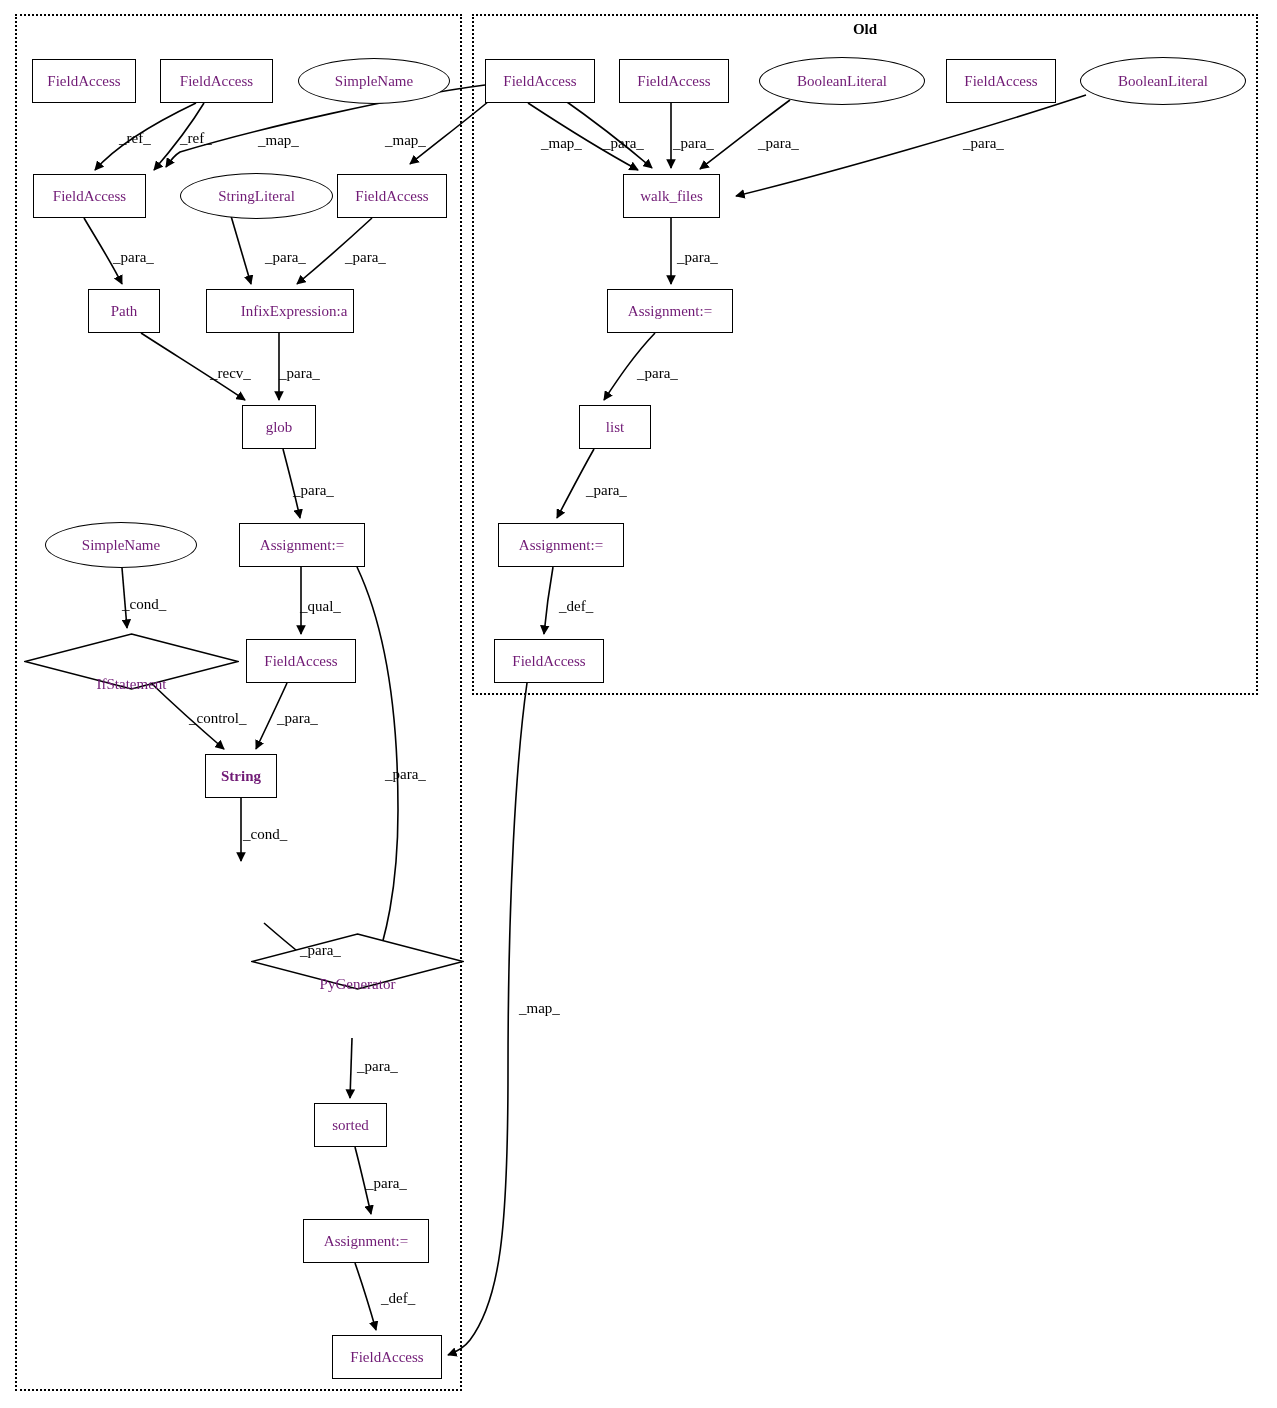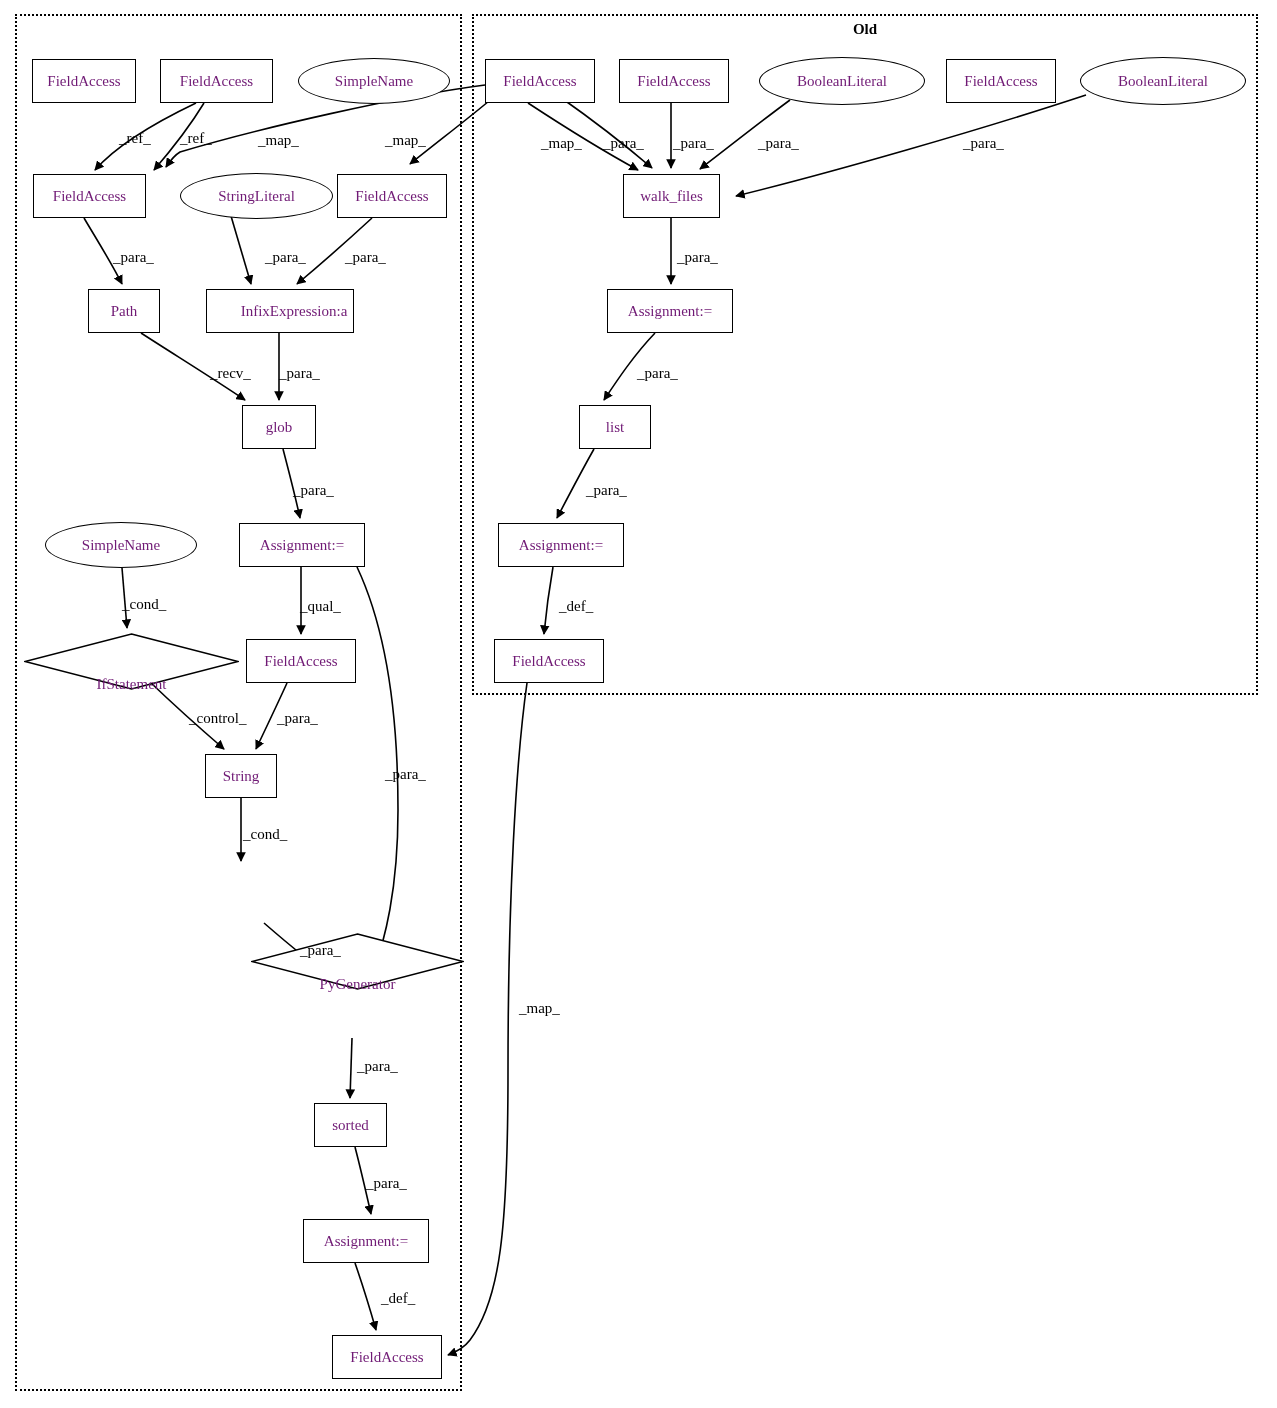--- a/index.html
+++ b/index.html
@@ -246,21 +246,21 @@
   </div>
 
   <div class="node box" style="left:246px; top:639px; width:110px; height:44px;">
     <span>FieldAccess</span>
   </div>
 
   <div class="node box" style="left:494px; top:639px; width:110px; height:44px;">
     <span>FieldAccess</span>
   </div>
 
-  <div class="node box" style="left:205px; top:754px; width:72px; height:44px;">
+  <div class="node box" style="left:205px; top:754px; width:72px; height:44px;font-weight:bold;">
     <span>String</span>
   </div>
 
 
   <div class="node diamond" style="left:251px; top:933px; width:213px; height:57px;">
     <svg class="dia-shape" viewBox="0 0 213 57" preserveAspectRatio="none">
       <polygon points="106.5,1 212,28.5 106.5,56 1,28.5" fill="#ffffff" stroke="#000000" stroke-width="1.6"></polygon>
     </svg>
     <span class="dia-label">PyGenerator</span>
   </div>

